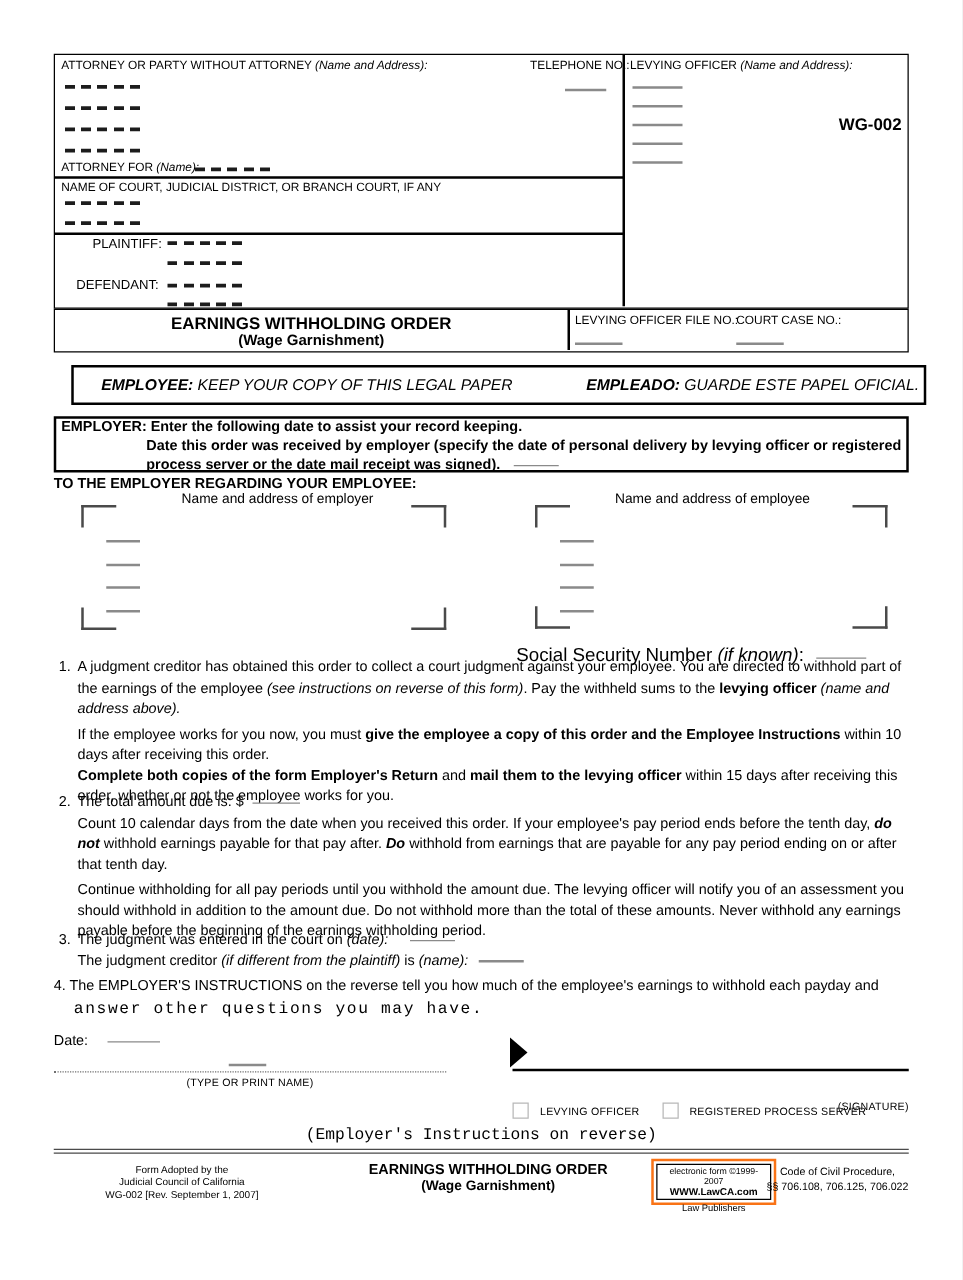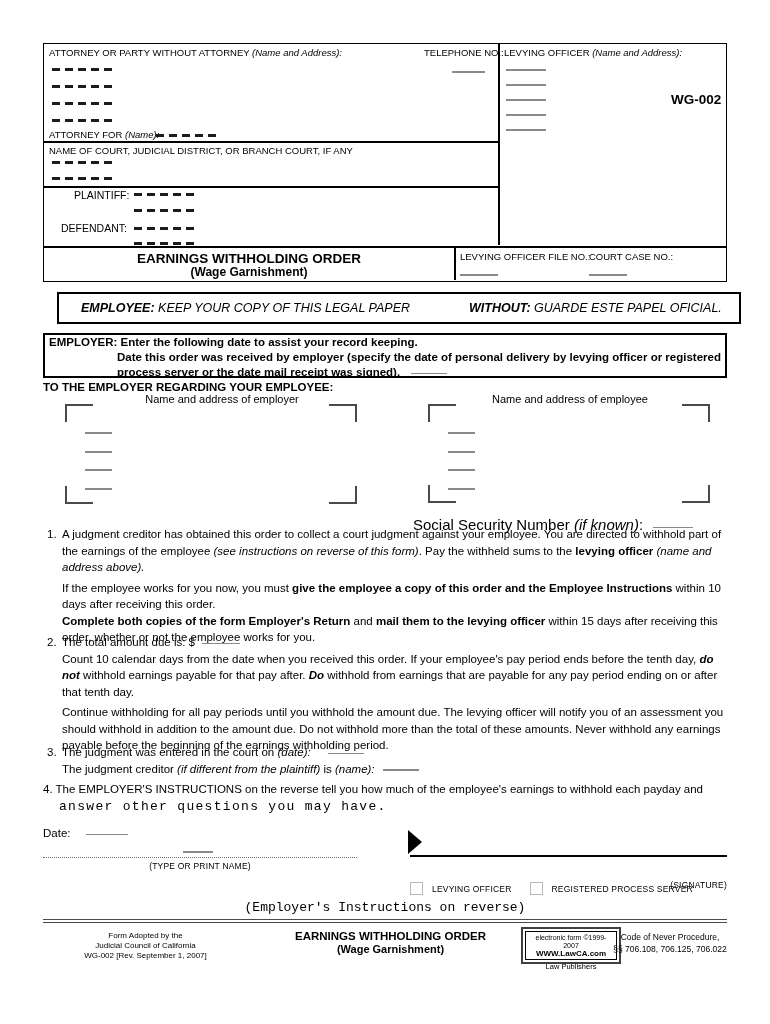--- a/index.html
+++ b/index.html
@@ -86,21 +86,21 @@
     </div>
     <div class="abs vline" style="left:410px;top:0;height:32px;"></div>
     <div class="abs lbl" style="left:416px;top:3px;">LEVYING OFFICER FILE NO.:</div>
     <div class="abs fline" style="left:416px;top:26px;width:38px;"></div>
     <div class="abs lbl" style="left:545px;top:3px;">COURT CASE NO.:</div>
     <div class="abs fline" style="left:545px;top:26px;width:38px;"></div>
   </div>
 
   <div class="abs box2" style="left:43px;top:292px;width:684px;height:32px;font-size:12.5px;margin-left:14px;">
     <span class="abs" style="left:22px;top:7px;white-space:nowrap;"><span class="bi">EMPLOYEE:</span><span class="i"> KEEP YOUR COPY OF THIS LEGAL PAPER</span></span>
-    <span class="abs" style="left:410px;top:7px;white-space:nowrap;"><span class="bi">WITHOUT:</span><span class="i"> GUARDE ESTE PAPEL OFICIAL.</span></span>
+    <span class="abs" style="left:410px;top:7px;white-space:nowrap;"><span class="bi">EMPLEADO:</span><span class="i"> GUARDE ESTE PAPEL OFICIAL.</span></span>
   </div>
 
   <div class="abs box2" style="left:43px;top:333px;width:684px;height:45px;font-size:11.5px;font-weight:bold;">
     <div class="abs" style="left:4px;top:1px;white-space:nowrap;">EMPLOYER: Enter the following date to assist your record keeping.</div>
     <div class="abs" style="left:72px;top:16px;white-space:nowrap;">Date this order was received by employer (specify the date of personal delivery by levying officer or registered</div>
     <div class="abs" style="left:72px;top:31px;white-space:nowrap;">
       <span>process server or the date mail receipt was signed).</span>
       <span class="fline inline" style="width:36px;margin-left:8px;"></span>
     </div>
   </div>
@@ -209,28 +209,28 @@
     <div class="abs center" style="left:0;top:4px;width:205px;font-size:8px;line-height:10px;">
       <div>Form Adopted by the</div>
       <div>Judicial Council of California</div>
       <div>WG-002 [Rev. September 1, 2007]</div>
     </div>
     <div class="abs center" style="left:225px;top:3px;width:245px;">
       <div style="font-size:11.5px;font-weight:bold;line-height:13px;">EARNINGS WITHHOLDING ORDER</div>
       <div style="font-size:11px;font-weight:bold;line-height:13px;">(Wage Garnishment)</div>
     </div>
     <div class="abs" style="left:478px;top:0;width:100px;">
-      <div class="center" style="border:2px solid #404040;padding:2px;">
+      <div class="center" style="border:2px solid #f97316;padding:2px;">
         <div style="border:1px solid #000;font-size:7px;line-height:8px;padding:2px 1px 1px 1px;">
           <div>electronic form ©1999-</div>
           <div>2007</div>
           <div style="font-size:8px;font-weight:bold;">WWW.LawCA.com</div>
         </div>
       </div>
       <div class="center" style="font-size:7.5px;margin-top:-2px;">Law Publishers</div>
     </div>
     <div class="abs center" style="left:570px;top:4px;width:114px;font-size:8.5px;line-height:12px;">
-      <div>Code of Never Procedure,</div>
+      <div>Code of Civil Procedure,</div>
       <div>§§ 706.108, 706.125, 706.022</div>
     </div>
   </div>
 
 </div>
 
 </body></html>

